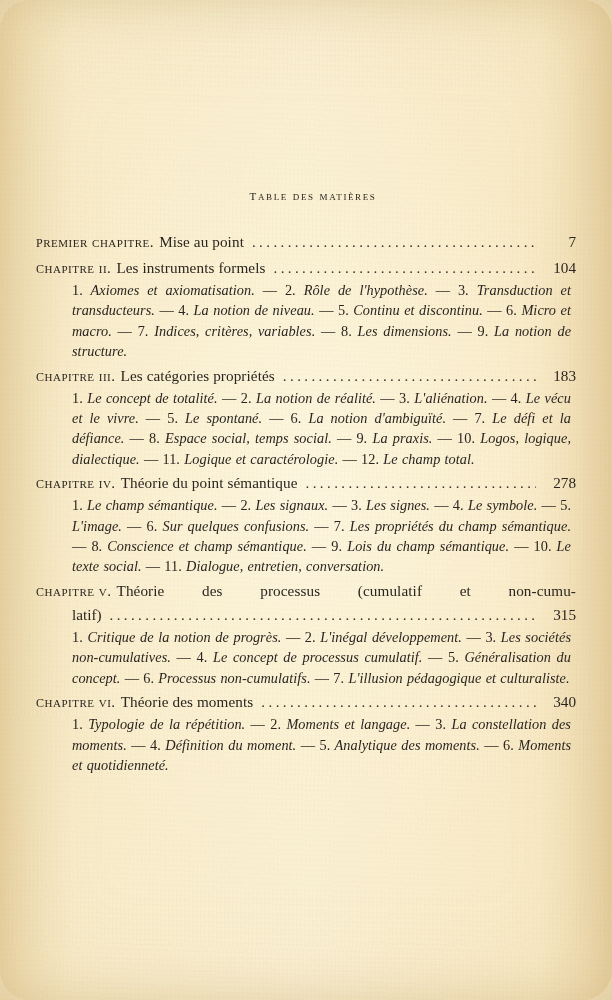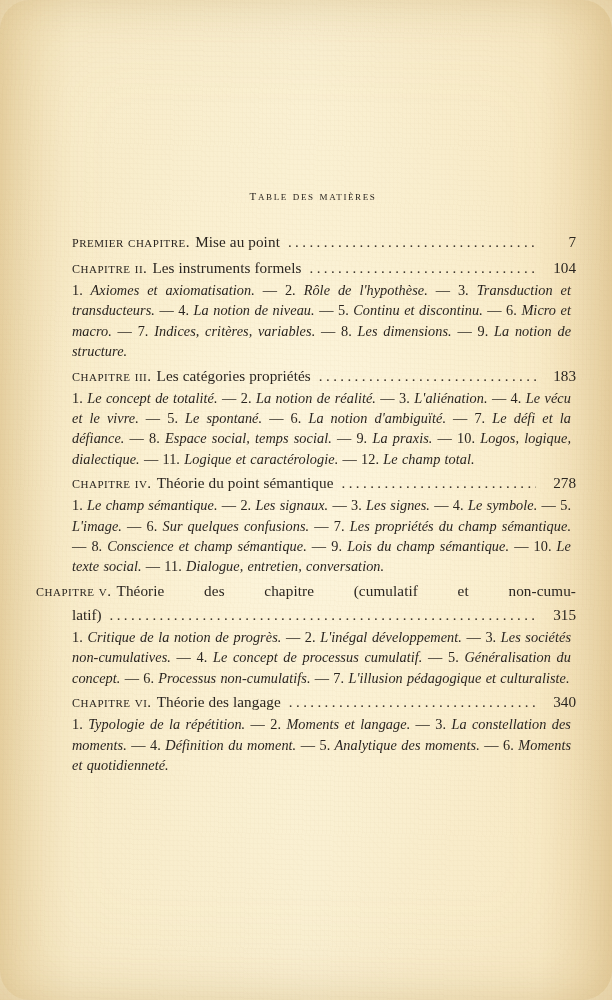--- a/index.html
+++ b/index.html
@@ -67,21 +67,20 @@
   }
 
   .entry { margin-bottom: 2px; }
 
   .chap-line {
     display: flex;
     align-items: baseline;
     font-size: 15.2px;
     line-height: 24px;
     white-space: nowrap;
-    margin-left: 36px;
   }
   .chap-label {
     font-variant: small-caps;
     text-transform: lowercase;
     letter-spacing: 0.5px;
     flex: 0 0 auto;
   }
   .chap-label::first-letter { font-size: 17px; }
   .chap-title {
     flex: 0 0 auto;
@@ -182,33 +181,33 @@
             <span class="chap-label">Chapitre iv.</span>
             <span class="chap-title">Théorie du point sémantique</span>
             <span class="leader">....................................................................</span>
             <span class="pagenum">278</span>
           </div>
           <div class="subs"><span class="num">1.</span> <span>Le champ sémantique.</span><span class="sep"> — </span><span class="num">2.</span> <span>Les signaux.</span><span class="sep"> — </span><span class="num">3.</span> <span>Les signes.</span><span class="sep"> — </span><span class="num">4.</span> <span>Le symbole.</span><span class="sep"> — </span><span class="num">5.</span> <span>L'image.</span><span class="sep"> — </span><span class="num">6.</span> <span>Sur quelques confusions.</span><span class="sep"> — </span><span class="num">7.</span> <span>Les propriétés du champ sémantique.</span><span class="sep"> — </span><span class="num">8.</span> <span>Conscience et champ sémantique.</span><span class="sep"> — </span><span class="num">9.</span> <span>Lois du champ sémantique.</span><span class="sep"> — </span><span class="num">10.</span> <span>Le texte social.</span><span class="sep"> — </span><span class="num">11.</span> <span>Dialogue, entretien, conversation.</span></div>
         </div>
         <div class="entry">
           <div class="chap-wrap-first">
             <span class="chap-label">Chapitre v.</span>
-            <span class="chap-title-wrapped">Théorie des chapitre (cumulatif et non-cumu-</span>
+            <span class="chap-title-wrapped">Théorie des processus (cumulatif et non-cumu-</span>
           </div>
           <div class="chap-wrap-second">
             <span>latif)</span>
             <span class="leader">....................................................................</span>
             <span class="pagenum">315</span>
           </div>
           <div class="subs"><span class="num">1.</span> <span>Critique de la notion de progrès.</span><span class="sep"> — </span><span class="num">2.</span> <span>L'inégal développement.</span><span class="sep"> — </span><span class="num">3.</span> <span>Les sociétés non-cumulatives.</span><span class="sep"> — </span><span class="num">4.</span> <span>Le concept de processus cumulatif.</span><span class="sep"> — </span><span class="num">5.</span> <span>Généralisation du concept.</span><span class="sep"> — </span><span class="num">6.</span> <span>Processus non-cumulatifs.</span><span class="sep"> — </span><span class="num">7.</span> <span>L'illusion pédagogique et culturaliste.</span></div>
         </div>
         <div class="entry">
           <div class="chap-line">
             <span class="chap-label">Chapitre vi.</span>
-            <span class="chap-title">Théorie des langage</span>
+            <span class="chap-title">Théorie des moments</span>
             <span class="leader">....................................................................</span>
             <span class="pagenum">340</span>
           </div>
           <div class="subs"><span class="num">1.</span> <span>Typologie de la répétition.</span><span class="sep"> — </span><span class="num">2.</span> <span>Moments et langage.</span><span class="sep"> — </span><span class="num">3.</span> <span>La constellation des moments.</span><span class="sep"> — </span><span class="num">4.</span> <span>Définition du moment.</span><span class="sep"> — </span><span class="num">5.</span> <span>Analytique des moments.</span><span class="sep"> — </span><span class="num">6.</span> <span>Moments et quotidienneté.</span></div>
         </div>
       </div>
   </div>
 </div>
 
 </body></html>

